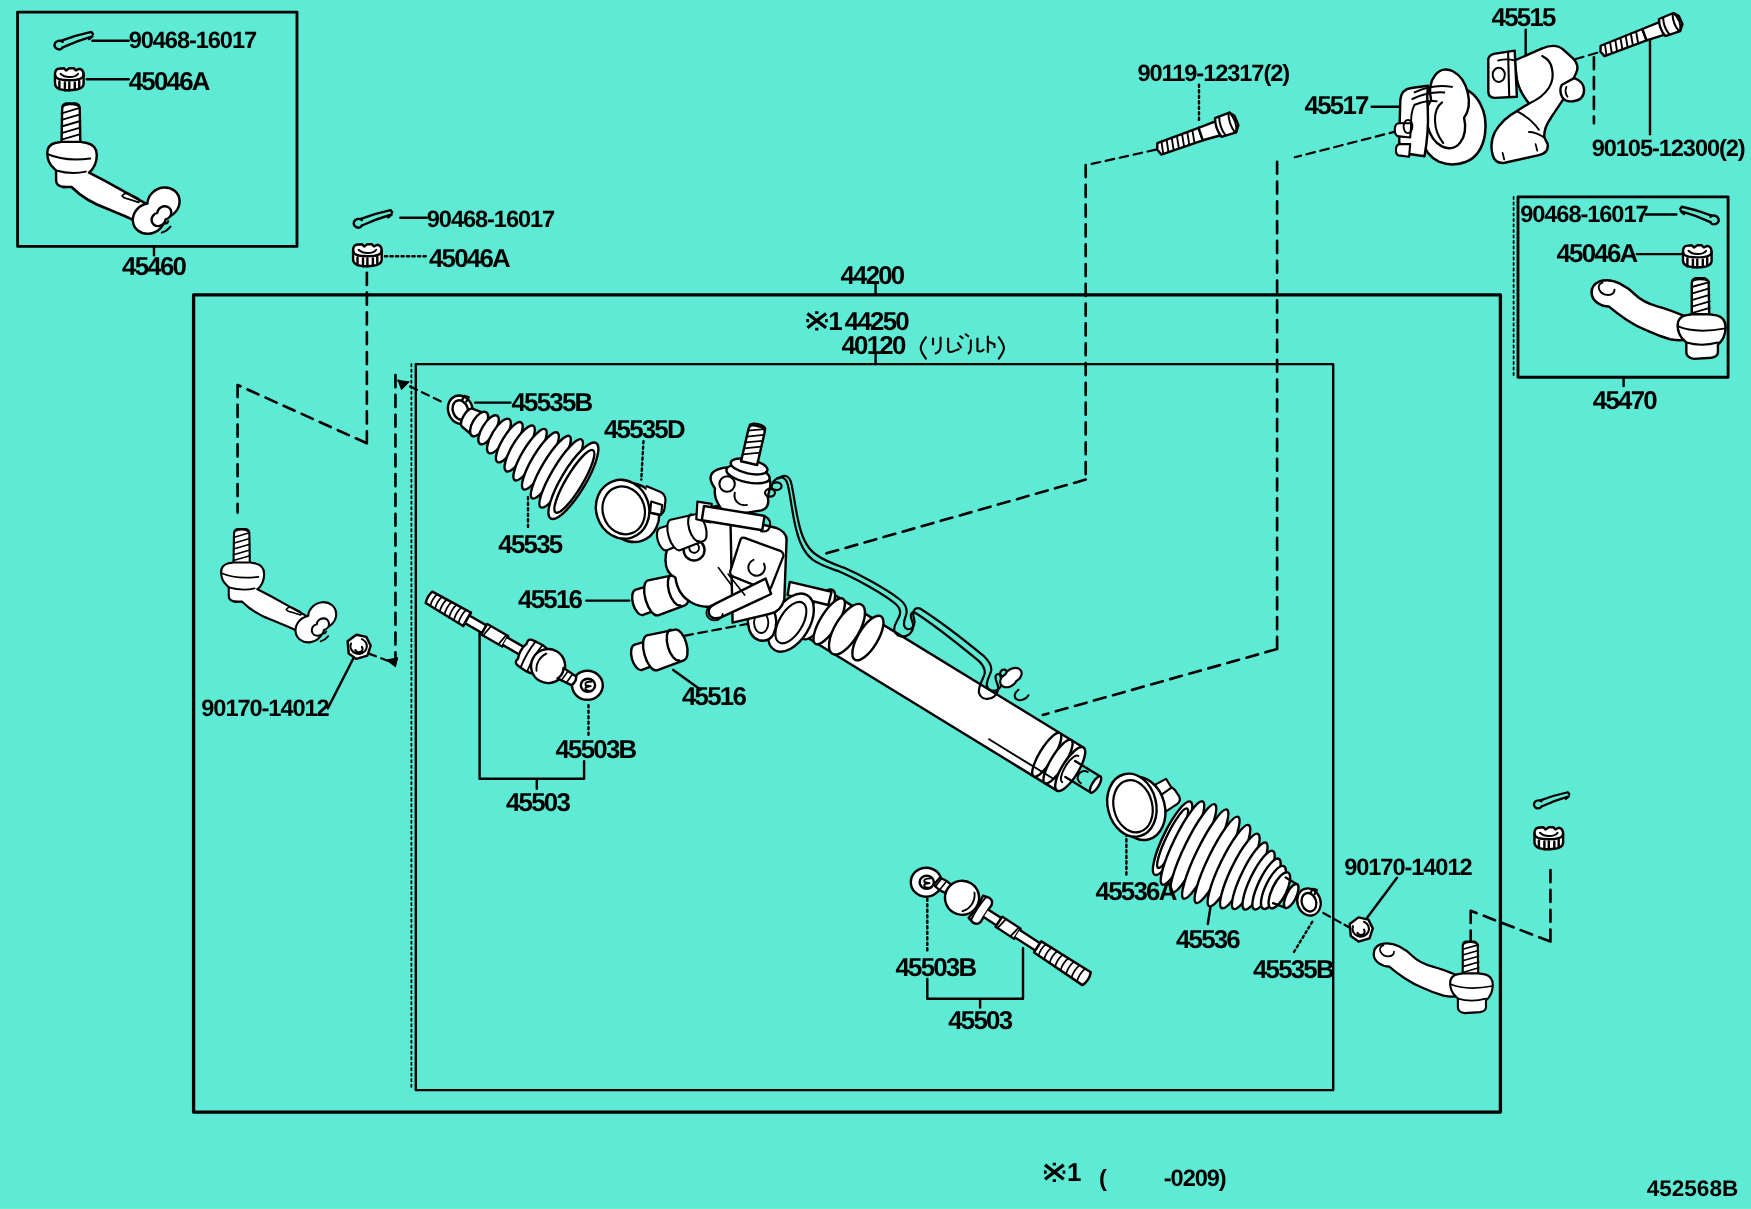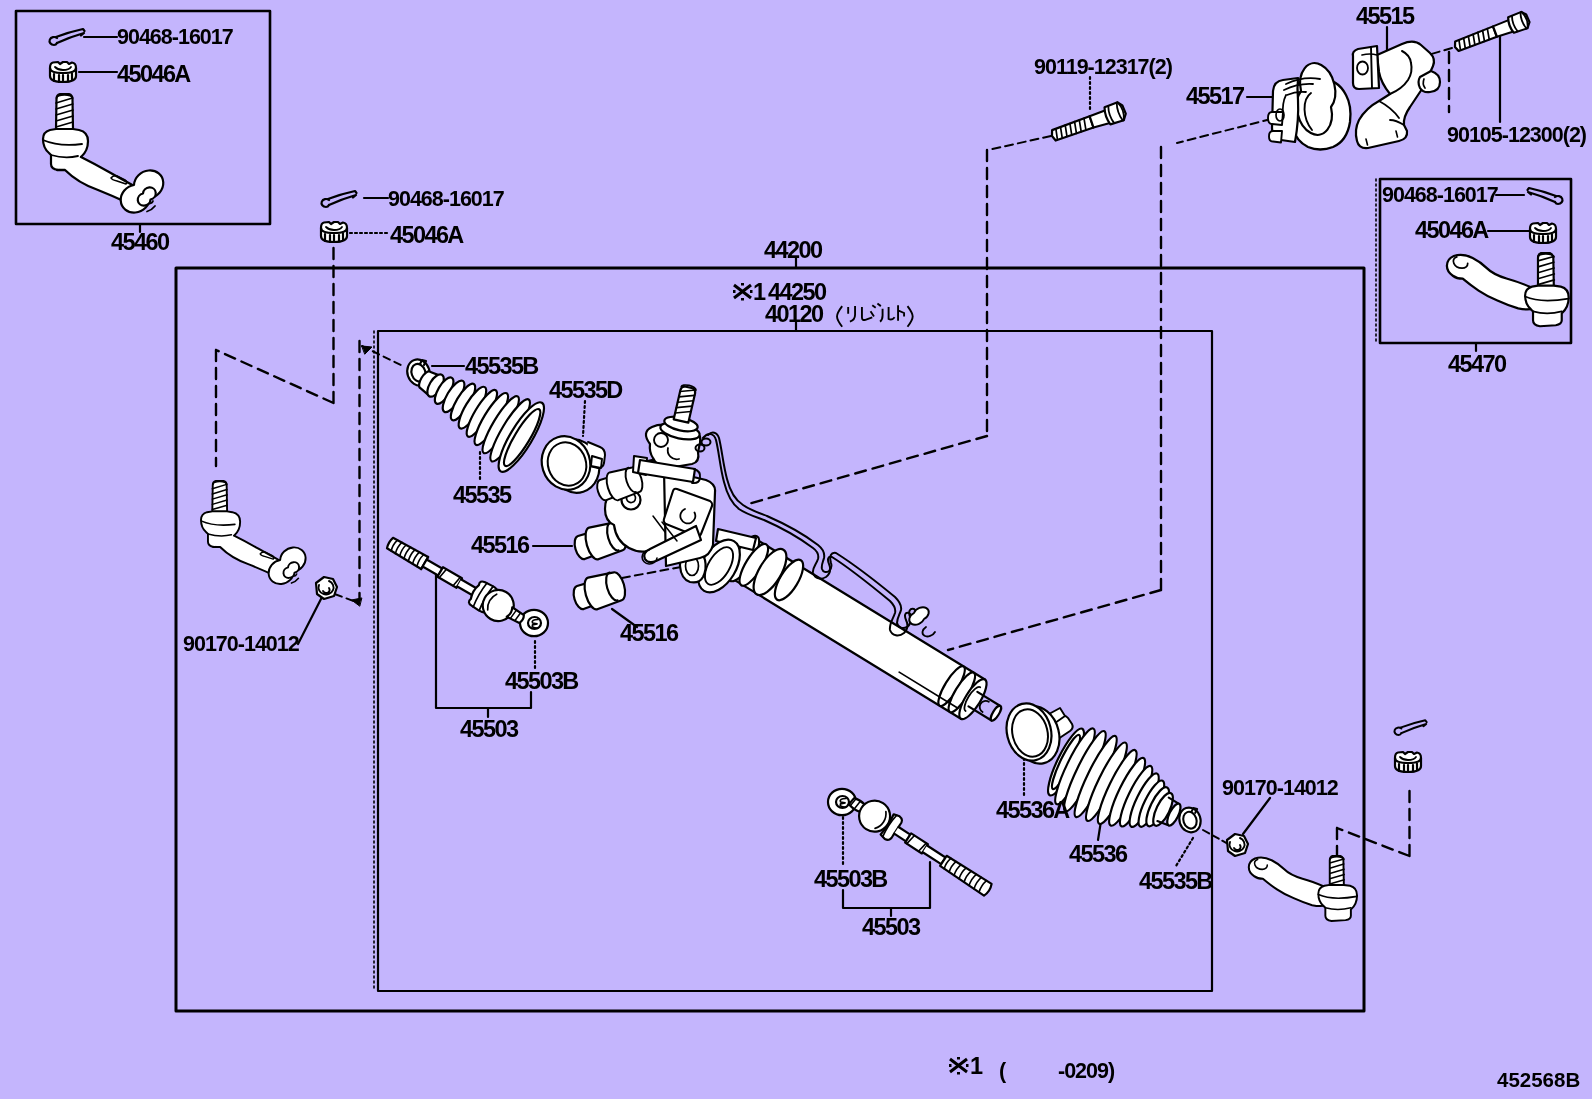--- a/index.html
+++ b/index.html
@@ -1,16 +1,16 @@
 <!DOCTYPE html>
 <html><head>
 <meta charset="utf-8">
 <style>
 html,body{margin:0;padding:0;background:#fff}
-#page{width:1592px;height:1099px;position:relative;background:#c4b5fd;overflow:hidden}
+#page{width:1592px;height:1099px;position:relative;background:#5eead4;overflow:hidden}
 text{font-family:"Liberation Sans",sans-serif;font-weight:bold;fill:#000}
 .t{font-size:23.5px;letter-spacing:-1.6px}
 .ts{font-size:21.5px;letter-spacing:-1px}
 </style>
 </head>
 <body>
 <div id="page">
 <svg width="1592" height="1099" viewBox="0 0 1592 1099" fill="none" stroke="none">
 <g stroke="#000" stroke-width="2.2" fill="none" stroke-linecap="round" stroke-linejoin="round">
 

